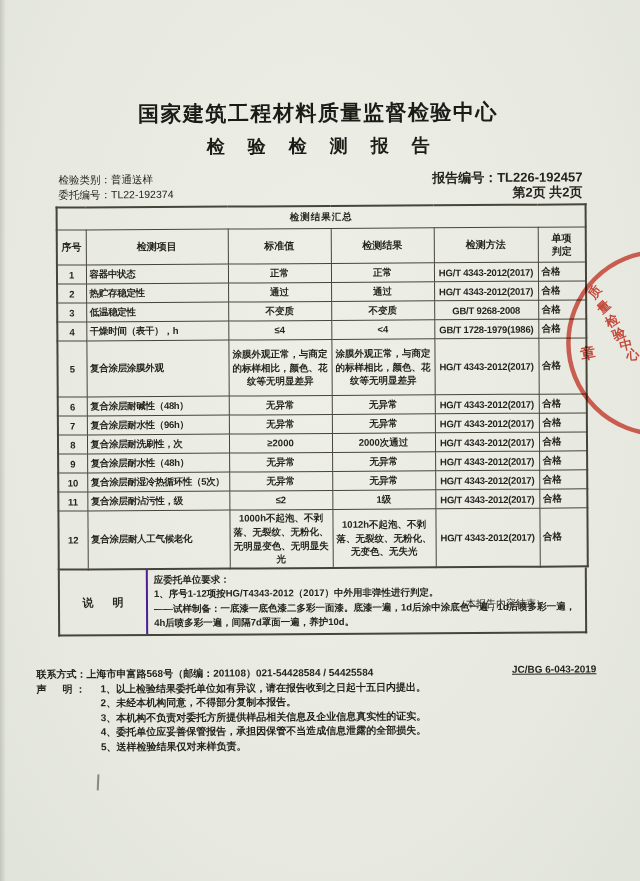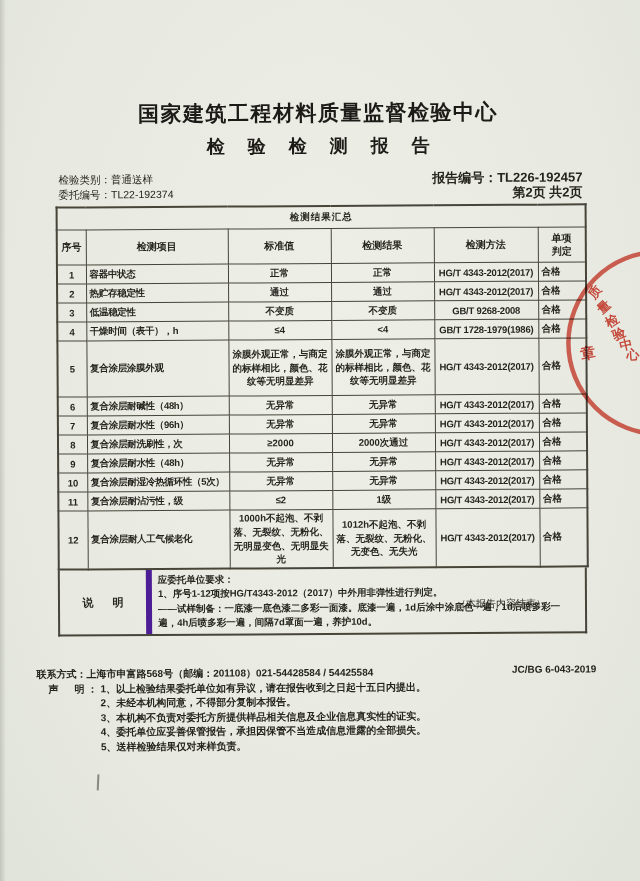--- a/index.html
+++ b/index.html
@@ -31,32 +31,32 @@
   .hdr-wrap{display:inline-block;width:24px;word-break:break-all;line-height:1.35;}
   .rtable tbody tr{height:19px;}
   .rtable tbody tr.tall{height:56px;}
   .c-no{text-align:center;font-weight:600;}
   .c-item{font-weight:700;white-space:nowrap;letter-spacing:-0.3px;padding-left:5px;margin-left:8px;}
   .c-std,.c-res{text-align:center;font-weight:600;line-height:1.45;}
   .c-mth{text-align:center;font-weight:600;font-size:9px;letter-spacing:-0.2px;margin-left:28px;}
   .c-jdg{text-align:left;font-weight:600;margin-top:22px;}
 
   .notes{display:flex;border:2px solid #47443a;border-top:none;margin-top:0;}
-  .notes-label{width:86px;border-right:6px solid #4c1d95;display:flex;align-items:center;
+  .notes-label{width:86px;border-right:2px solid #4c1d95;display:flex;align-items:center;
     justify-content:center;font-size:11px;font-weight:700;letter-spacing:4px;text-indent:4px;}
   .notes-body{flex:1;padding:3px 6px 4px 6px;font-size:9.5px;font-weight:600;line-height:1.5;}
   .note-line{margin:0;}
 
   .end-note{position:absolute;right:95px;top:598px;font-size:10px;font-weight:400;}
 
   .contact{position:absolute;left:35px;top:666px;font-size:10px;font-weight:700;}
-  .doc-code{position:absolute;right:45px;top:665px;font-size:10px;font-weight:600;}
+  .doc-code{position:absolute;right:45px;top:665px;font-size:10px;font-weight:600;text-decoration:underline;}
   .statement{position:absolute;left:35px;top:681px;width:565px;display:flex;
     font-size:10px;font-weight:600;}
-  .stmt-label{width:64px;flex:0 0 64px;letter-spacing:3px;font-weight:700;text-align:right;}
+  .stmt-label{width:64px;flex:0 0 64px;letter-spacing:3px;font-weight:700;}
   .stmt-items .stmt-line{line-height:14.4px;}
 
   .stamp{position:absolute;left:540px;top:225px;width:100px;height:250px;pointer-events:none;
     mix-blend-mode:multiply;}
   .stamp svg{position:absolute;left:0;top:0;overflow:visible;}
   .stamp-char{position:absolute;font-size:13px;font-weight:700;color:var(--stamp,#c0392b);
     opacity:.9;line-height:1;}
   .seal-char{position:absolute;left:41px;top:122px;font-size:15px;font-weight:700;
     color:var(--stamp,#c0392b);opacity:.9;transform:rotate(-10deg);line-height:1;}
 

